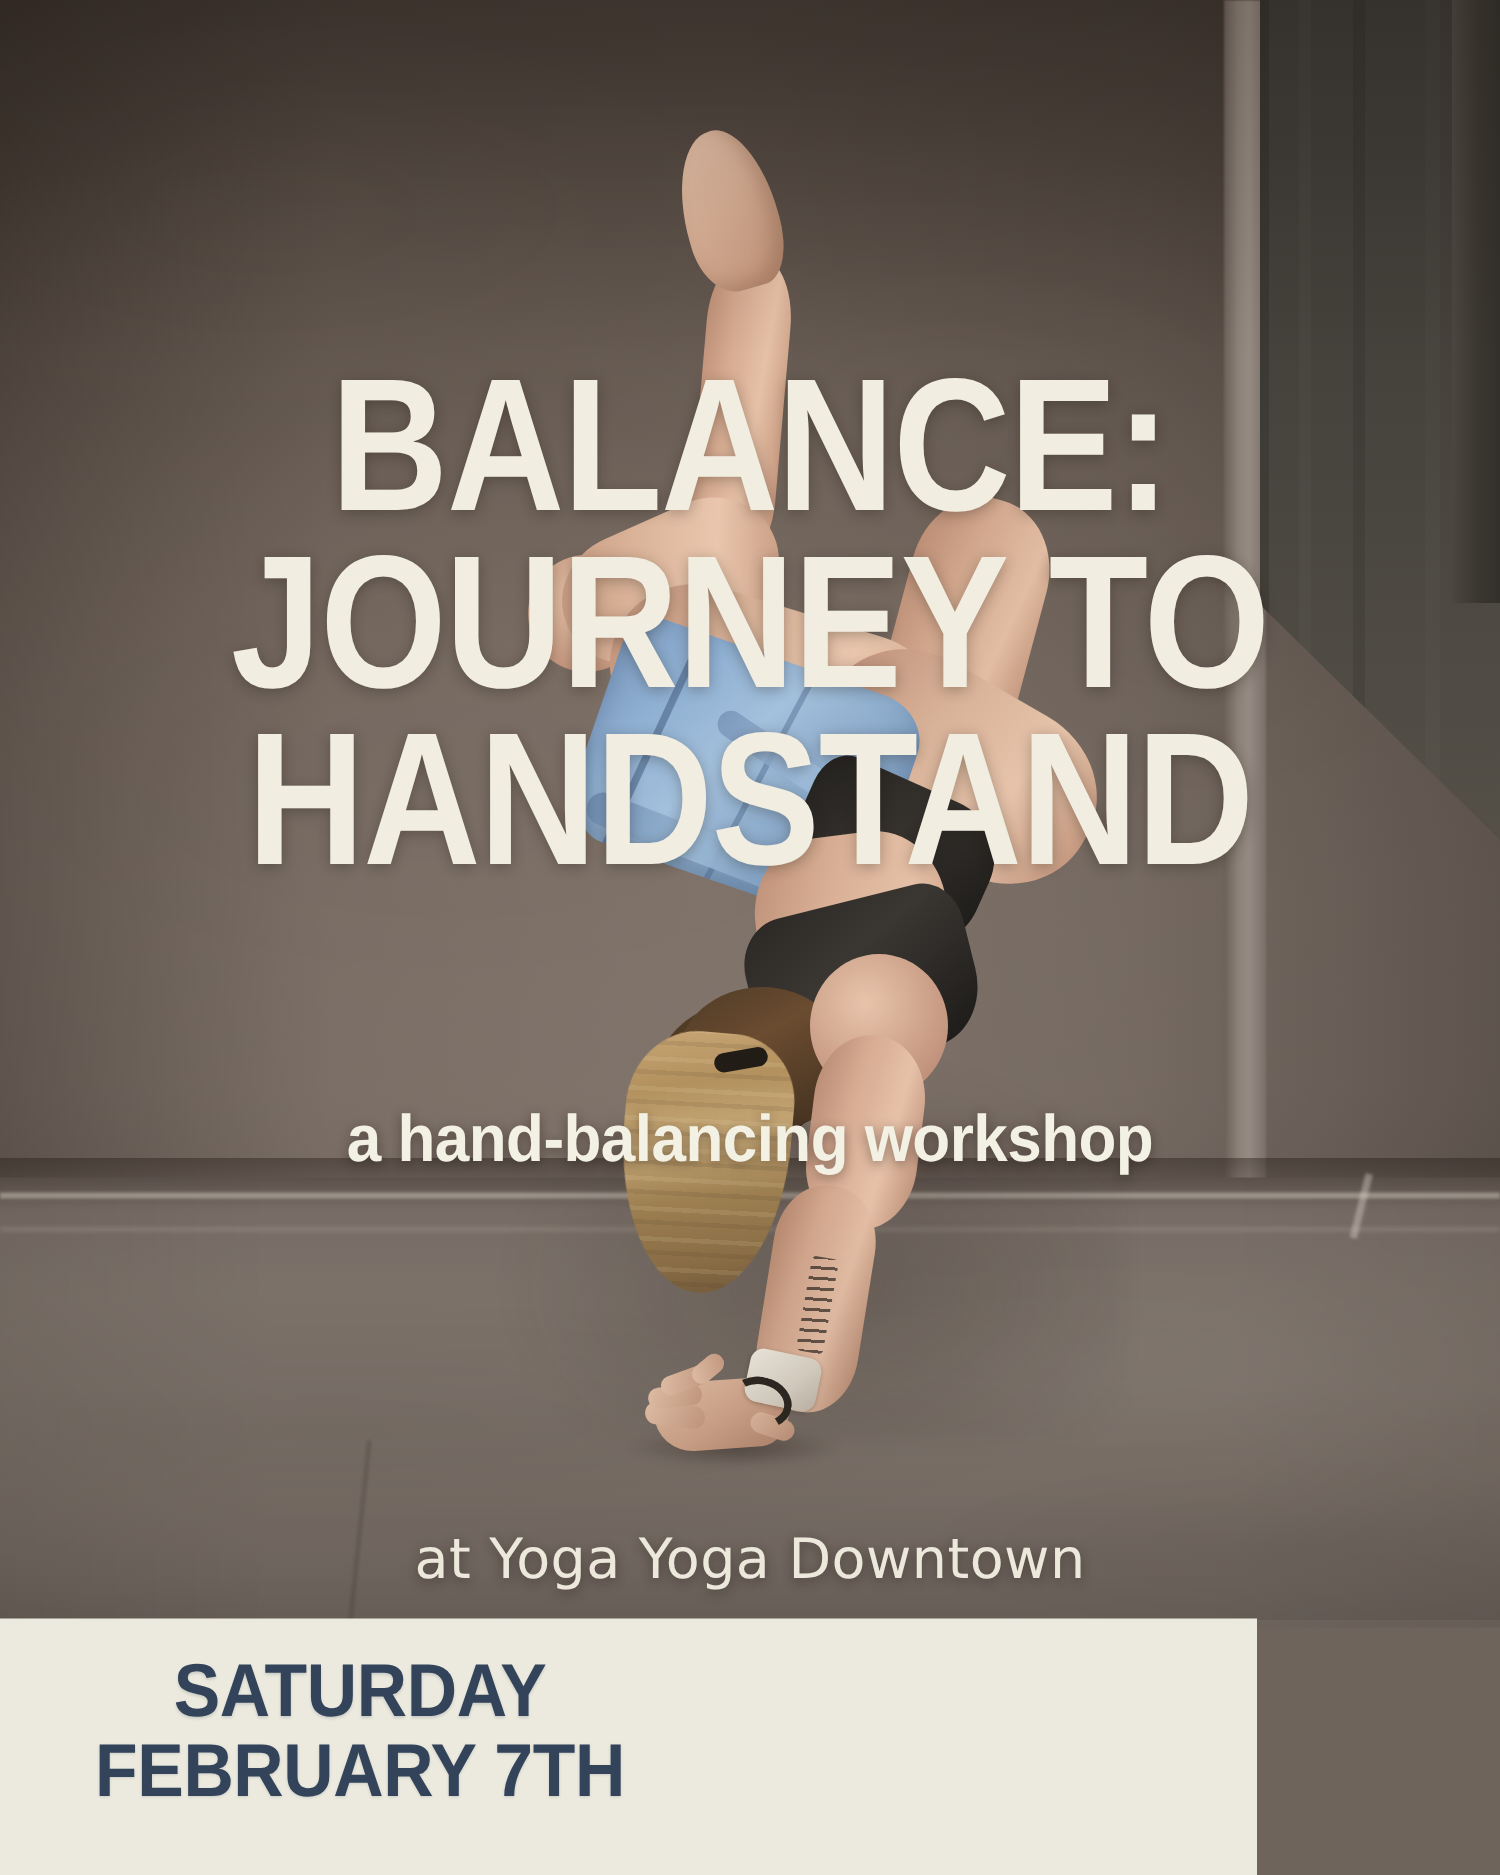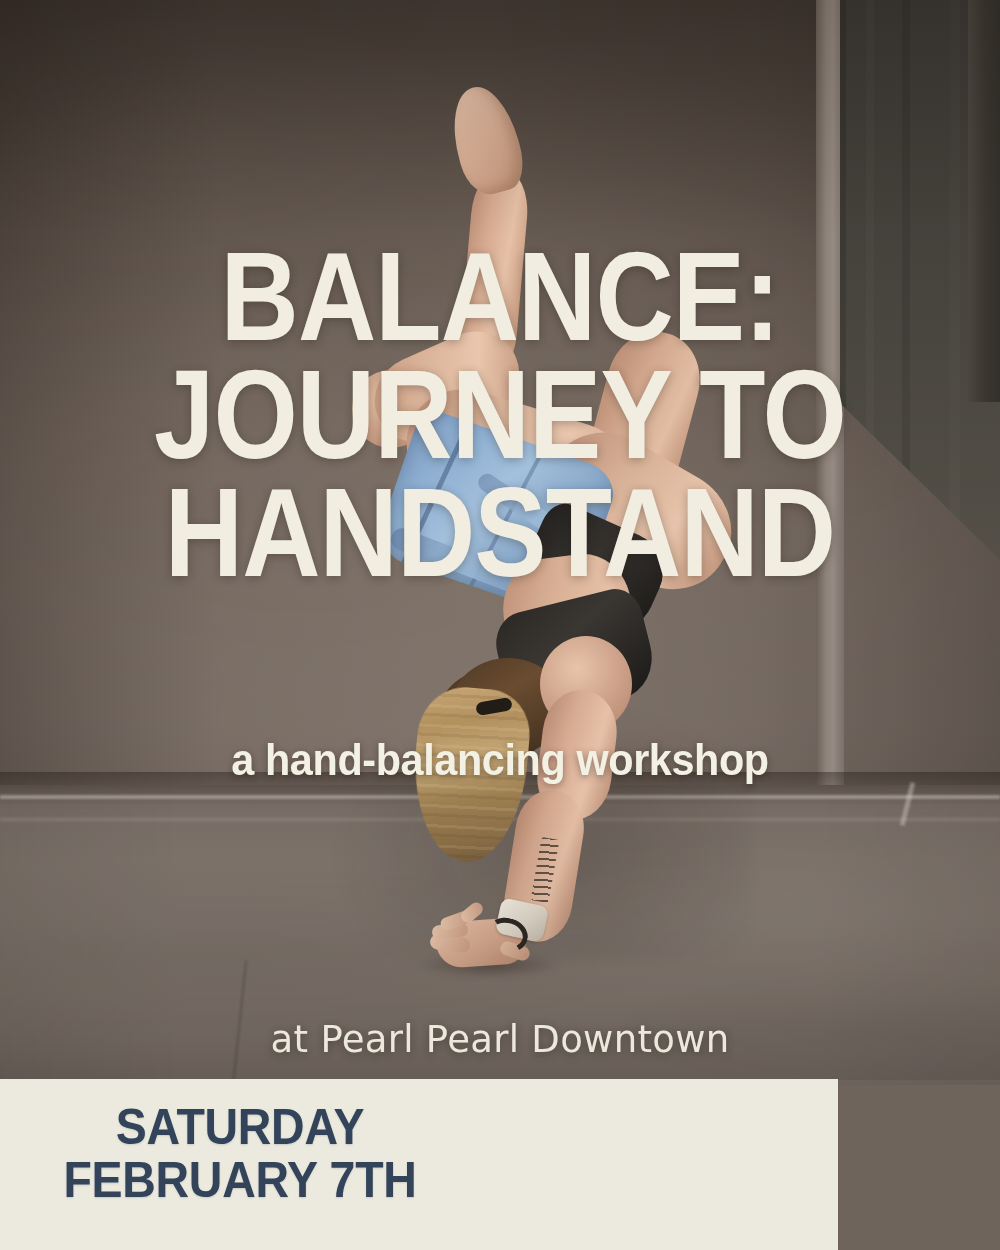--- a/index.html
+++ b/index.html
@@ -500,21 +500,21 @@
     <div class="photo-tone"></div>
   </div>
 
   <div class="overlay">
     <div class="title">BALANCE:
 JOURNEY TO
 HANDSTAND</div>
 
     <div class="subtitle">a hand-balancing workshop</div>
 
-    <div class="venue">at Pearl Pearl Downtown</div>
+    <div class="venue">at Yoga Yoga Downtown</div>
   </div>
 
   <div class="footer">
     <div class="footer-date">SATURDAY
 FEBRUARY 7TH</div>
 
   </div>
 
 </div>
 

